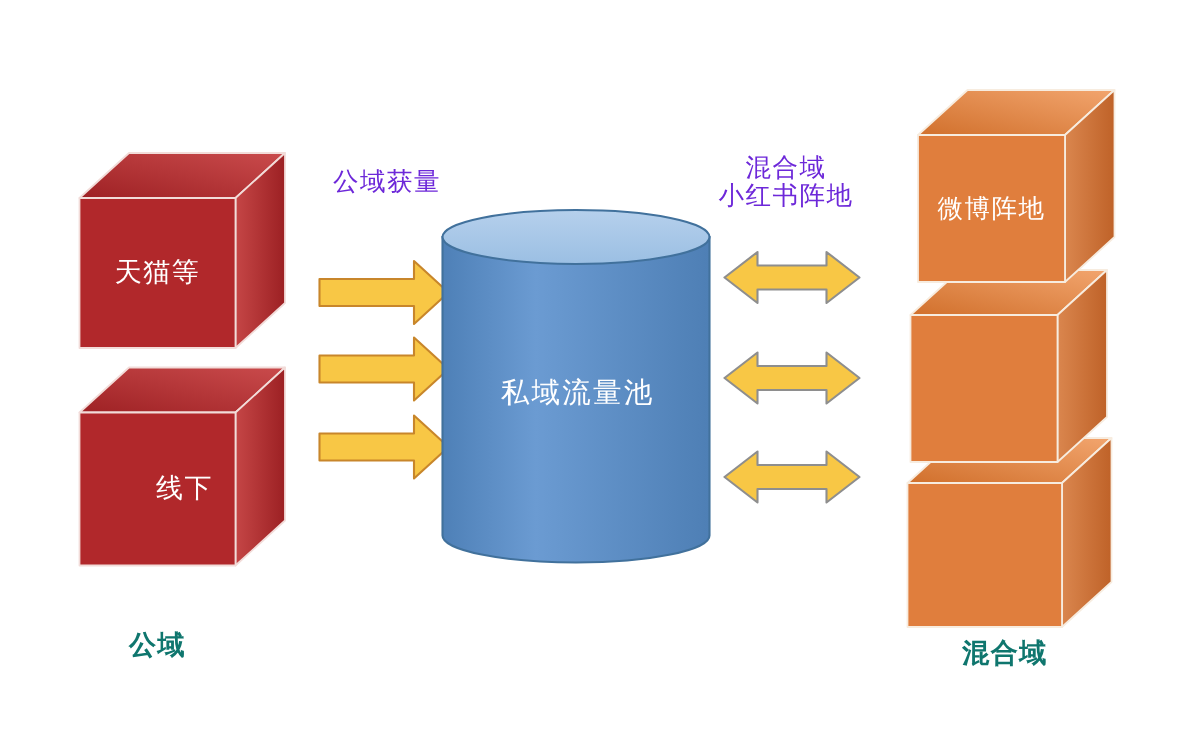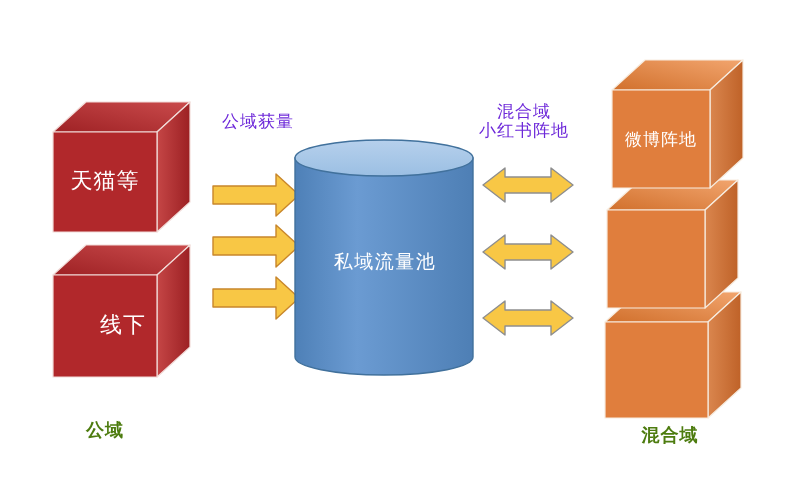--- a/index.html
+++ b/index.html
@@ -22,21 +22,21 @@
   }
   .lbl {
     position: absolute;
     transform: translate(-50%, -50%);
     white-space: nowrap;
     text-align: center;
     user-select: none;
   }
   .node-lbl {
     color: #ffffff;
-    font-size: 22px;
+    font-size: 18px;
     letter-spacing: 1px;
     font-weight: 400;
   }
   .node-lbl-sm {
     color: #ffffff;
     font-size: 17px;
     letter-spacing: 1px;
     font-weight: 400;
   }
   .cyl-lbl {
@@ -46,21 +46,21 @@
     font-weight: 400;
   }
   .flow-lbl {
     color: #6d28d9;
     font-size: 17px;
     letter-spacing: 1px;
     font-weight: 400;
     line-height: 19px;
   }
   .group-lbl {
-    color: #4d7c0f;
+    color: #0f766e;
     font-size: 18px;
     letter-spacing: 1px;
     font-weight: 700;
   }
 </style>
 </head>
 <body>
 
 <div class="canvas">
 

